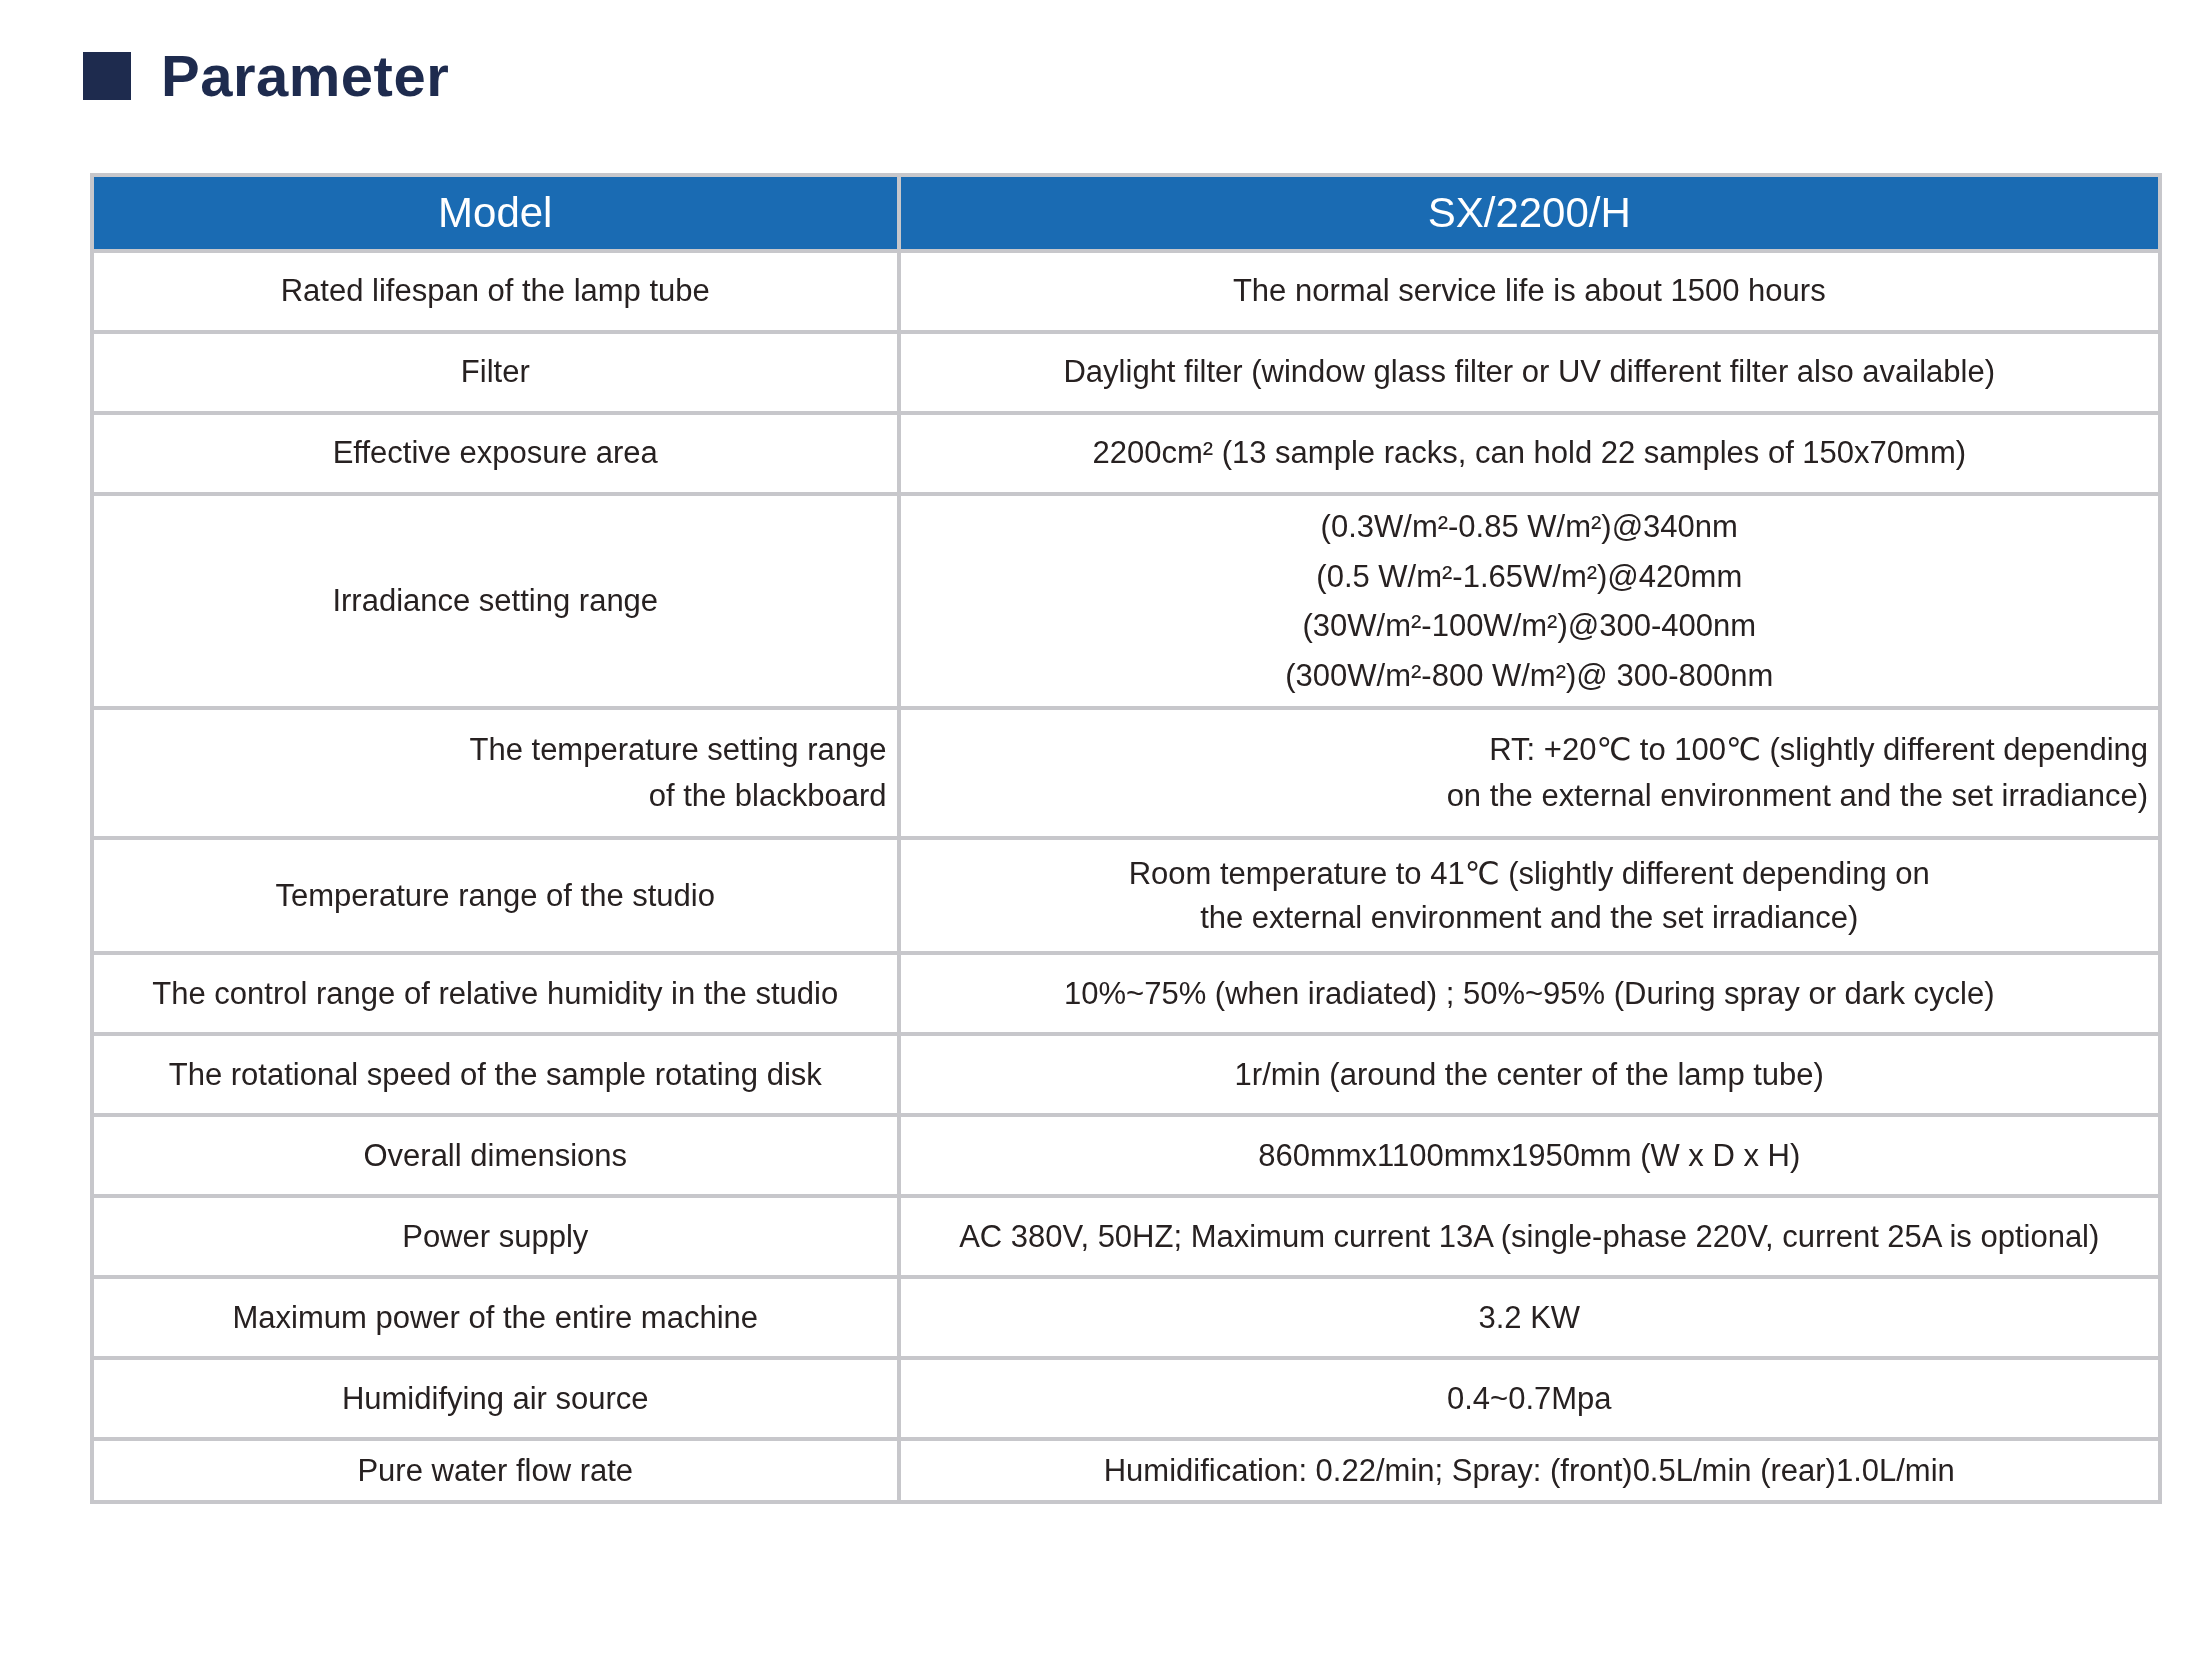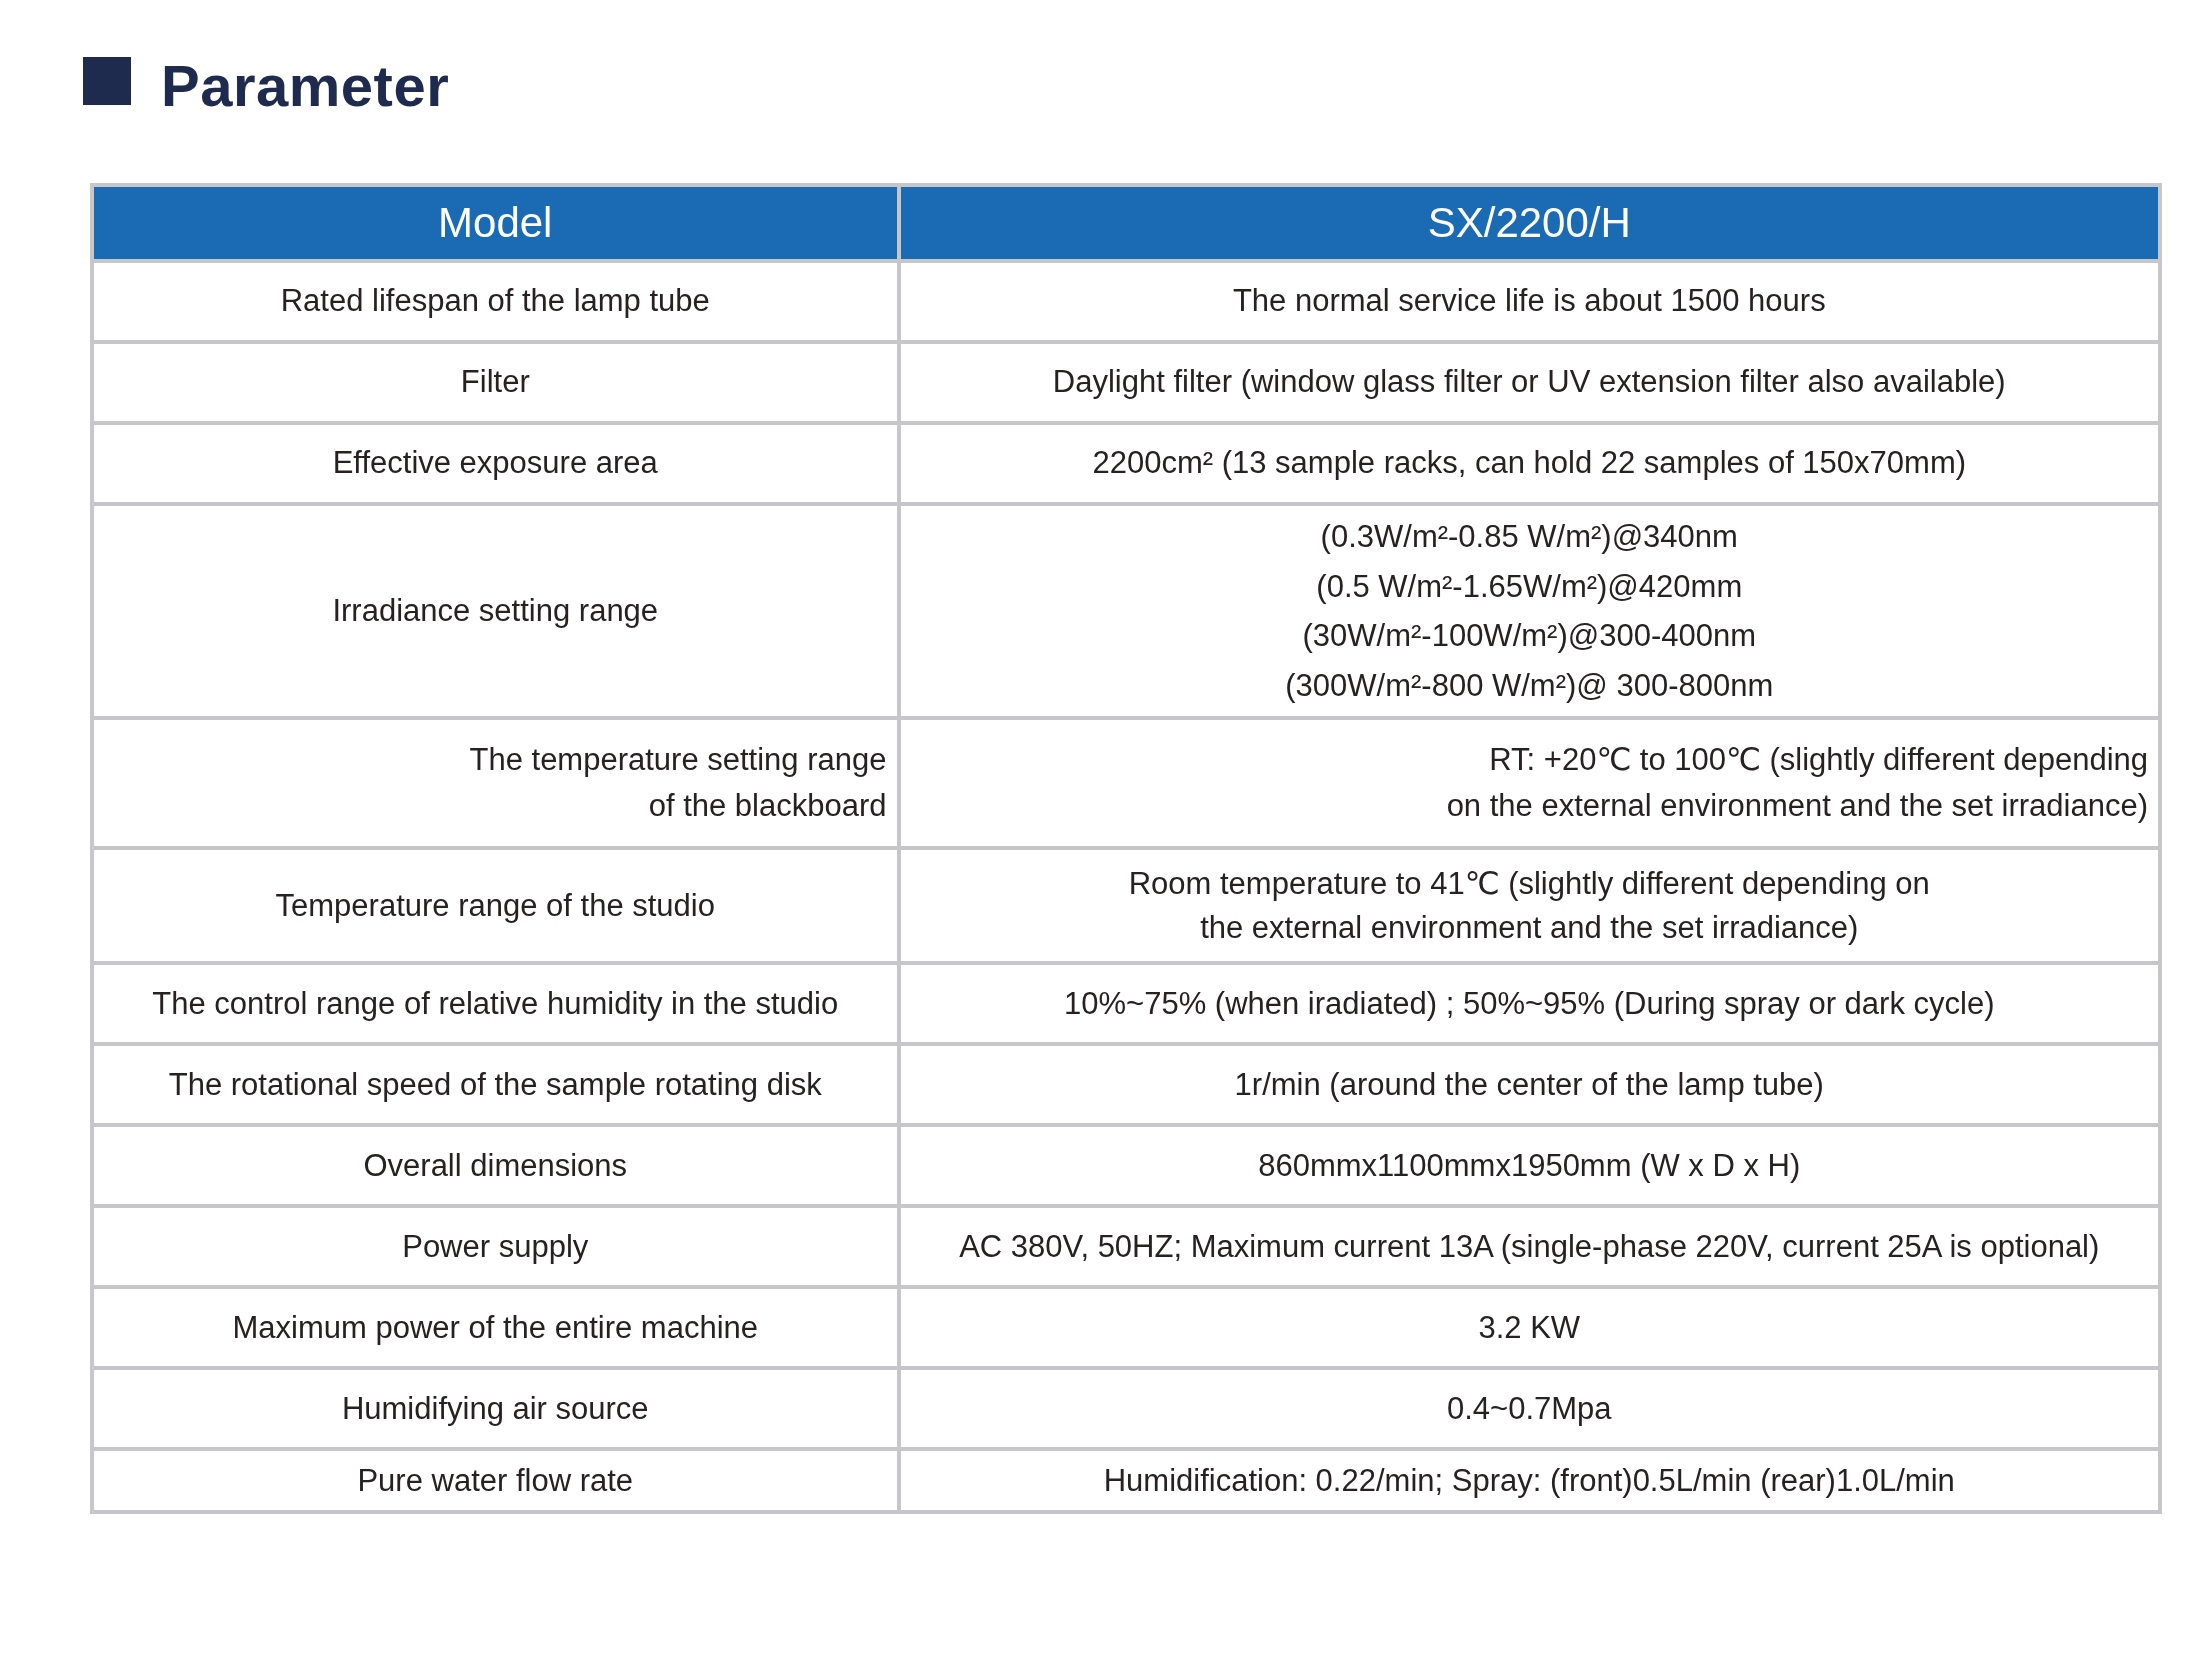--- a/index.html
+++ b/index.html
@@ -28,21 +28,20 @@
     background: var(--accent-navy);
     display: inline-block;
     flex: 0 0 auto;
   }
   .page-title {
     font-size: 58px;
     font-weight: 700;
     color: var(--accent-navy);
     margin-left: 30px;
     letter-spacing: 0.5px;
-    margin-top: 10px;
   }
   table.param-table {
     border-collapse: collapse;
     table-layout: fixed;
     width: 2072px;
     margin: 64px 0 0 90px;
   }
   col.col-label { width: 39%; }
   col.col-value { width: 61%; }
   .param-table th, .param-table td {
@@ -92,21 +91,21 @@
       <th>SX/2200/H</th>
     </tr>
   </thead>
   <tbody>
     <tr>
       <td class="label-cell">Rated lifespan of the lamp tube</td>
       <td class="value-cell">The normal service life is about 1500 hours</td>
     </tr>
     <tr>
       <td class="label-cell">Filter</td>
-      <td class="value-cell">Daylight filter (window glass filter or UV extension filter also available)</td>
+      <td class="value-cell">Daylight filter (window glass filter or UV different filter also available)</td>
     </tr>
     <tr>
       <td class="label-cell">Effective exposure area</td>
       <td class="value-cell">2200cm² (13 sample racks, can hold 22 samples of 150x70mm)</td>
     </tr>
     <tr class="row-irradiance-range">
       <td class="label-cell">Irradiance setting range</td>
       <td class="value-cell">(0.3W/m²-0.85 W/m²)@340nm
 (0.5 W/m²-1.65W/m²)@420mm
 (30W/m²-100W/m²)@300-400nm

